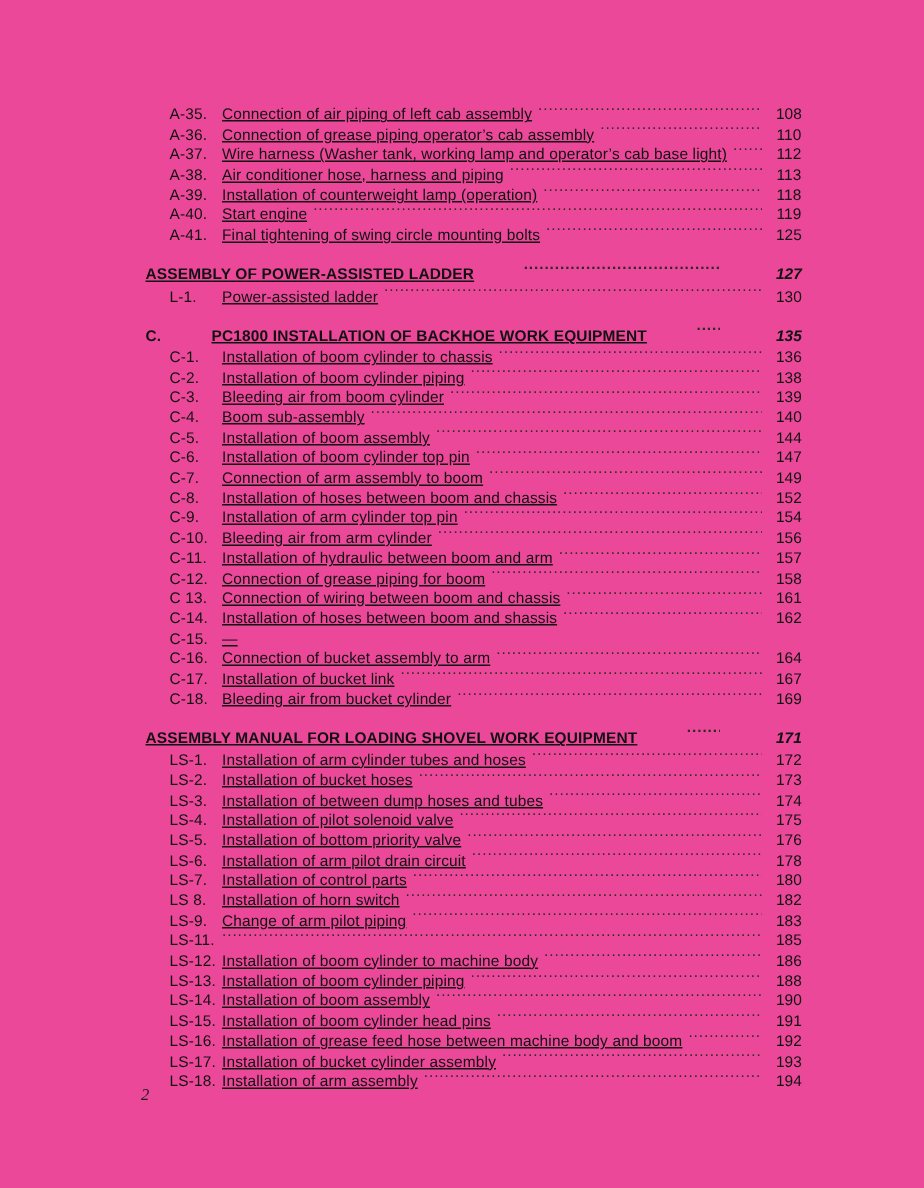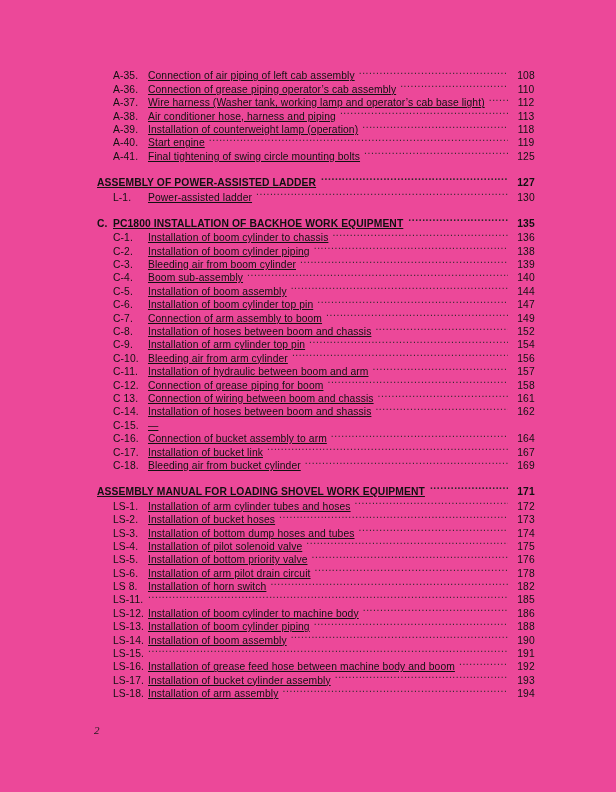--- a/index.html
+++ b/index.html
@@ -81,27 +81,29 @@
     padding-left: 5px;
     font-size: 10.3px;
   }
 
   
   .row.section {
     font-weight: bold;
     height: 14.4px;
     line-height: 14.4px;
     letter-spacing: 0.01em;
+    gap: 28px;
   }
   .row.section .title {
     font-weight: bold;
     padding-right: 5px;
   }
   .row.section .pg {
     font-weight: bold;
+    font-style: italic;
   }
   .row.section .leader::after {
     bottom: 2px;
   }
 
   
   .sec-letter {
     flex: 0 0 16px;
     width: 16px;
     font-weight: bold;
@@ -310,21 +312,21 @@
         <span class="pg">172</span>
       </div>
       <div class="row">
         <span class="num">LS-2.</span>
         <span class="title">Installation of bucket hoses</span>
         <span class="leader"></span>
         <span class="pg">173</span>
       </div>
       <div class="row">
         <span class="num">LS-3.</span>
-        <span class="title">Installation of bottom dump hoses and tubes</span>
+        <span class="title">Installation of between dump hoses and tubes</span>
         <span class="leader"></span>
         <span class="pg">174</span>
       </div>
       <div class="row">
         <span class="num">LS-4.</span>
         <span class="title">Installation of pilot solenoid valve</span>
         <span class="leader"></span>
         <span class="pg">175</span>
       </div>
       <div class="row">
@@ -333,26 +335,38 @@
         <span class="leader"></span>
         <span class="pg">176</span>
       </div>
       <div class="row">
         <span class="num">LS-6.</span>
         <span class="title">Installation of arm pilot drain circuit</span>
         <span class="leader"></span>
         <span class="pg">178</span>
       </div>
       <div class="row">
+        <span class="num">LS-7.</span>
+        <span class="title">Installation of control parts</span>
+        <span class="leader"></span>
+        <span class="pg">180</span>
+      </div>
+      <div class="row">
         <span class="num">LS 8.</span>
         <span class="title">Installation of horn switch</span>
         <span class="leader"></span>
         <span class="pg">182</span>
       </div>
       <div class="row">
+        <span class="num">LS-9.</span>
+        <span class="title">Change of arm pilot piping</span>
+        <span class="leader"></span>
+        <span class="pg">183</span>
+      </div>
+      <div class="row">
         <span class="num">LS-11.</span>
         <span class="leader"></span>
         <span class="pg">185</span>
       </div>
       <div class="row">
         <span class="num">LS-12.</span>
         <span class="title">Installation of boom cylinder to machine body</span>
         <span class="leader"></span>
         <span class="pg">186</span>
       </div>
@@ -363,20 +377,21 @@
         <span class="pg">188</span>
       </div>
       <div class="row">
         <span class="num">LS-14.</span>
         <span class="title">Installation of boom assembly</span>
         <span class="leader"></span>
         <span class="pg">190</span>
       </div>
       <div class="row">
         <span class="num">LS-15.</span>
+        <span class="title">Installation of boom cylinder head pins</span>
         <span class="leader"></span>
         <span class="pg">191</span>
       </div>
       <div class="row">
         <span class="num">LS-16.</span>
         <span class="title">Installation of grease feed hose between machine body and boom</span>
         <span class="leader"></span>
         <span class="pg">192</span>
       </div>
       <div class="row">

